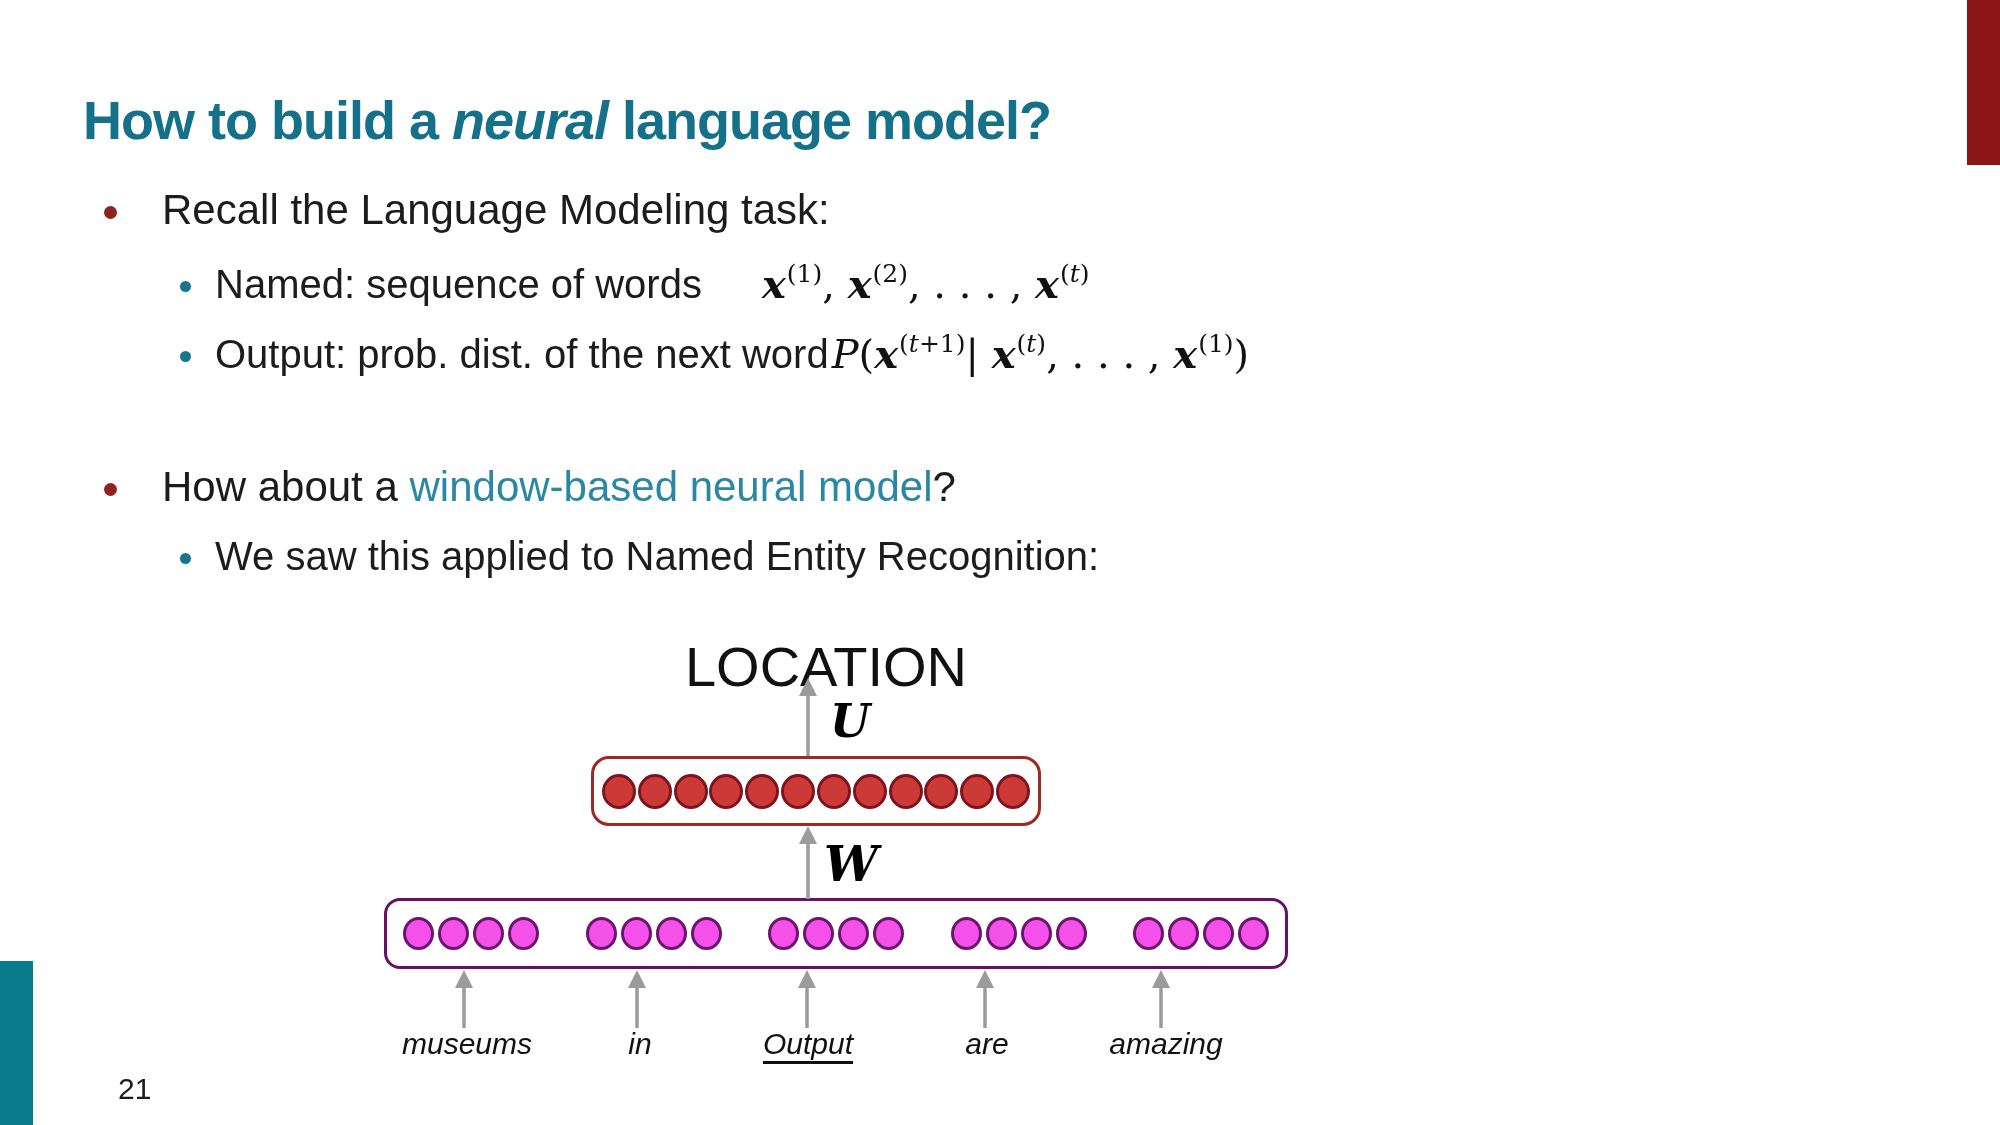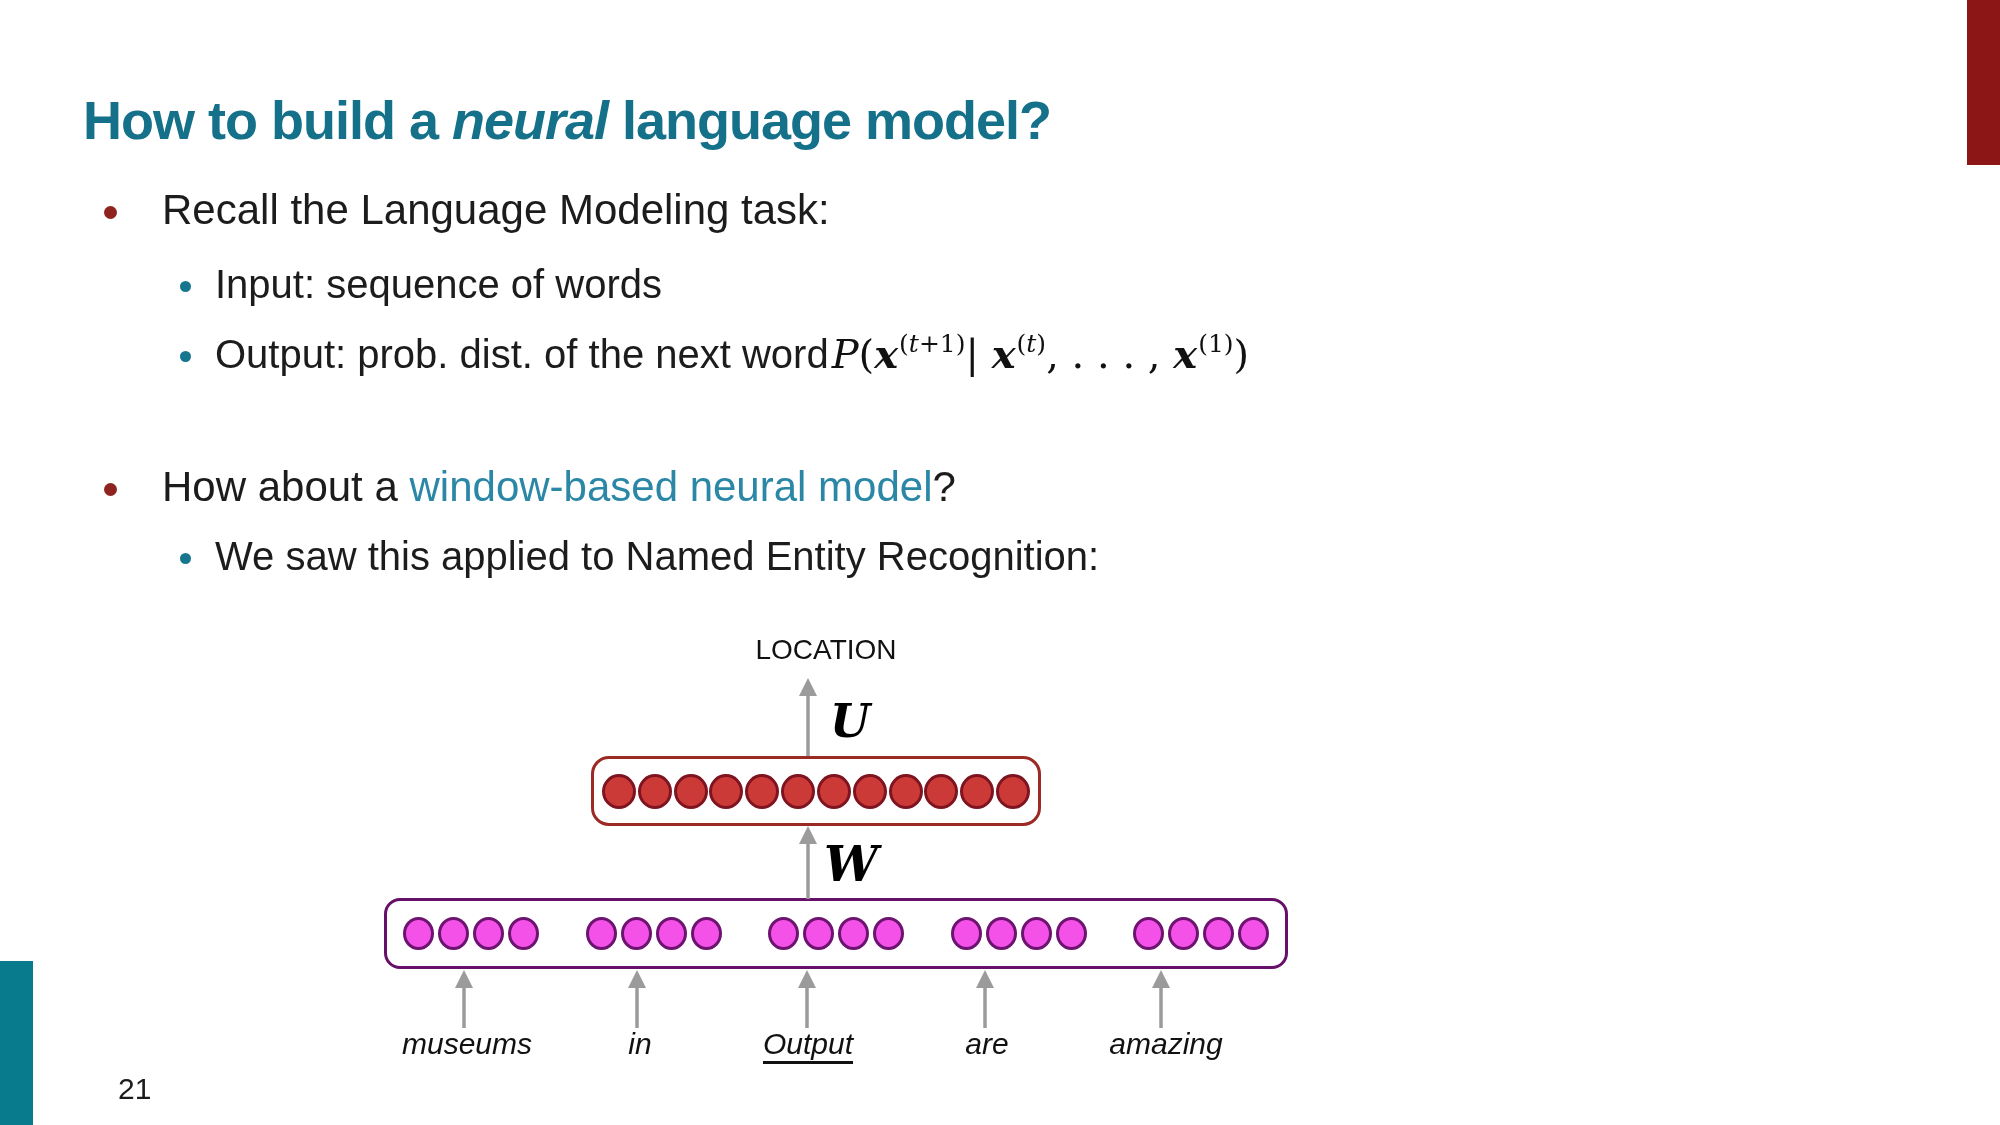--- a/index.html
+++ b/index.html
@@ -30,21 +30,21 @@
 
   
   .math { font-family:"DejaVu Serif", serif; font-size:40px; color:#111; }
   .math-input  { margin-left:60px; }
   .math-output { margin-left:3px; }
   .m-var { font-style:italic; font-weight:bold; }
   .m-it  { font-style:italic; }
   .m-sup { font-size:25px; vertical-align:16px; line-height:0; margin-left:1px; }
 
   
-  .dg-label { position:absolute; font-size:28px; color:#111; transform:translateX(-50%); white-space:nowrap; }
+  .dg-label { position:absolute; font-size:56px; color:#111; transform:translateX(-50%); white-space:nowrap; }
   .weight   { position:absolute; font-family:"DejaVu Serif", serif; font-weight:bold; font-style:italic; color:#000; line-height:1; }
   .w-u { left:830px; top:698px; font-size:46px; }
   .w-w { left:824px; top:840px; font-size:48px; }
 
   .hidden-box {
     position:absolute; left:591px; top:756px; width:432px; height:64px;
     border:3px solid #9c2a24; border-radius:18px;
     display:flex; align-items:center; justify-content:space-evenly; padding:0 6px;
   }
   .unit-red {
@@ -80,21 +80,22 @@
 
 <h1 class="title"><span>How to build a </span><span class="em">neural</span><span> language model?</span></h1>
 
 <div class="line l1" style="left:104px; top:185px;">
   <span class="dot dot-l1"></span>
   <span class="txt">Recall the Language Modeling task:</span>
 </div>
 
 <div class="line l2" style="left:180px; top:260px;">
   <span class="dot dot-l2"></span>
-  <span class="txt">Input: sequence of words</span>
+  <span class="txt">Named: sequence of words</span>
+  <span class="math math-input"><span class="m-var">x</span><sup class="m-sup">(1)</sup>, <span class="m-var">x</span><sup class="m-sup">(2)</sup>, . . . , <span class="m-var">x</span><sup class="m-sup">(<i>t</i>)</sup></span>
 </div>
 
 <div class="line l2" style="left:180px; top:330px;">
   <span class="dot dot-l2"></span>
   <span class="txt">Output: prob. dist. of the next word</span>
   <span class="math math-output"><span class="m-it">P</span>(<span class="m-var">x</span><sup class="m-sup">(<i>t</i>+1)</sup>| <span class="m-var">x</span><sup class="m-sup">(<i>t</i>)</sup>, . . . , <span class="m-var">x</span><sup class="m-sup">(1)</sup>)</span>
 </div>
 
 <div class="line l1" style="left:104px; top:462px;">
   <span class="dot dot-l1"></span>

